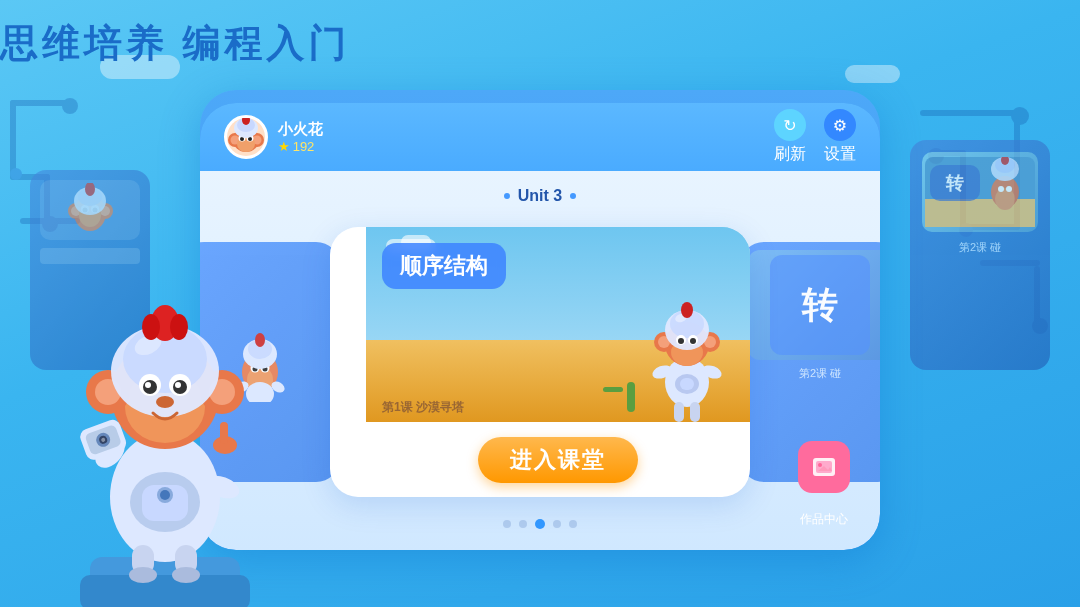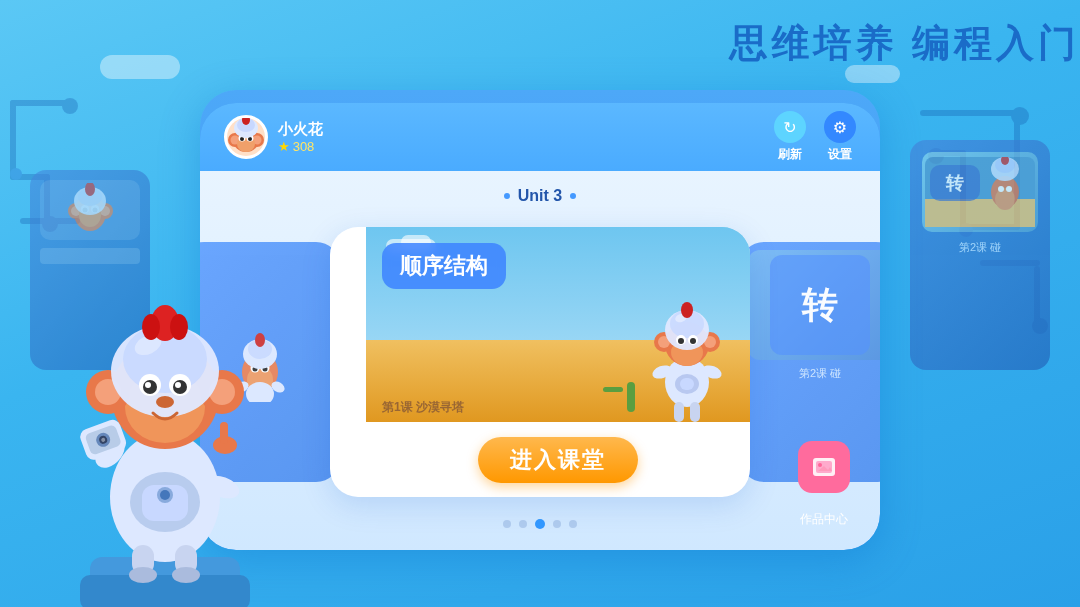--- a/index.html
+++ b/index.html
@@ -18,21 +18,21 @@
       top: 0; left: 0; right: 0; bottom: 0;
       pointer-events: none;
       overflow: hidden;
     }
 
     
     .page-title {
       position: absolute;
       top: 18px;
       width: 100%;
-      text-align: right;
+      text-align: left;
       font-size: 38px;
       font-weight: 700;
       color: #1a6cc8;
       letter-spacing: 4px;
     }
 
     
     .tablet-container {
       position: absolute;
       top: 90px;
@@ -128,23 +128,22 @@
       display: flex;
       align-items: center;
       justify-content: center;
       font-size: 16px;
     }
 
     .refresh-btn-icon { background: #5dd4ff; color: #fff; }
     .settings-btn-icon { background: #3388ff; color: #fff; }
 
     .header-btn-label {
-      font-size: 12px;
+      font-size: 16px;
       color: #fff;
-      font-weight: bold;
     }
 
     
     .tablet-content {
       position: absolute;
       top: 68px; left: 0; right: 0; bottom: 0;
       background: linear-gradient(180deg, #e8f4ff 0%, #d0e8ff 100%);
       border-radius: 0 0 36px 36px;
       display: flex;
       flex-direction: column;
@@ -564,21 +563,21 @@
             <circle cx="23" cy="21" r="2" fill="#222"></circle>
             <ellipse cx="19" cy="10" rx="12" ry="10" fill="#dde8ff"></ellipse>
             <ellipse cx="19" cy="7" rx="9" ry="7" fill="#c8d8ff"></ellipse>
             <ellipse cx="19" cy="2" rx="4" ry="5" fill="#cc2222"></ellipse>
           </svg>
         </div>
         <div class="user-name-score">
           <span class="user-name">小火花</span>
           <span class="user-score">
             <span class="star-icon">★</span>
-            <span>308</span>
+            <span>192</span>
           </span>
         </div>
       </div>
 
       <div class="header-right">
         <div class="header-btn">
           <div class="header-btn-icon refresh-btn-icon">↻</div>
           <span class="header-btn-label">刷新</span>
         </div>
         <div class="header-btn">

